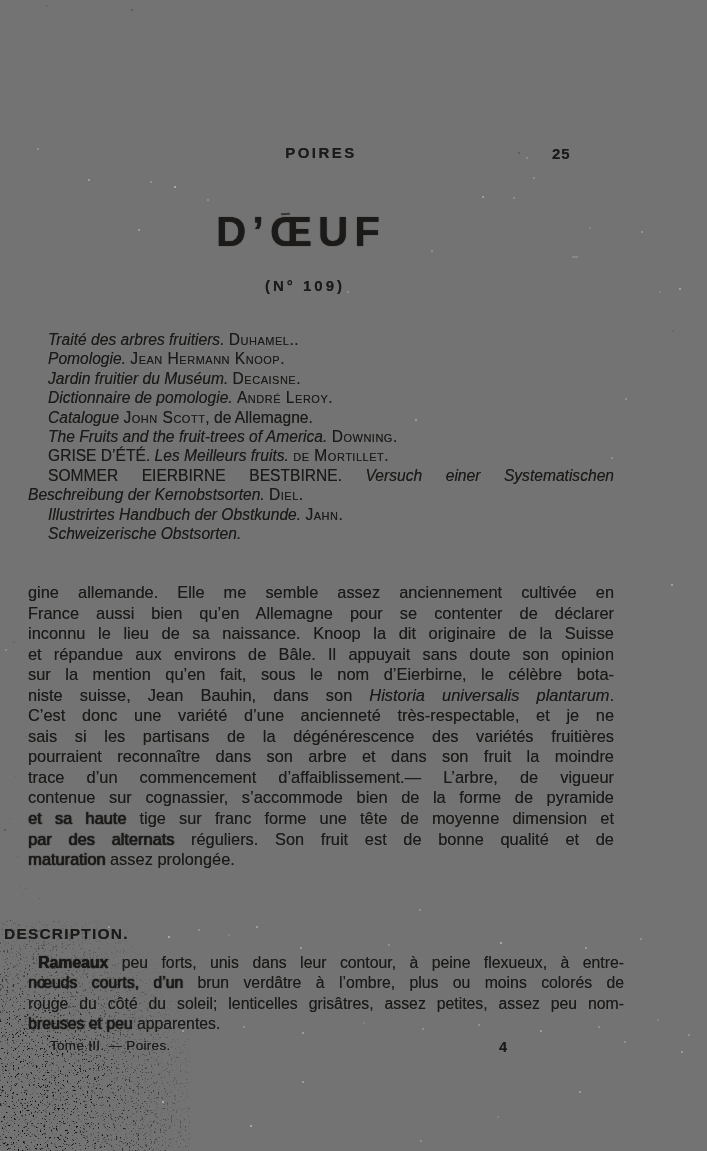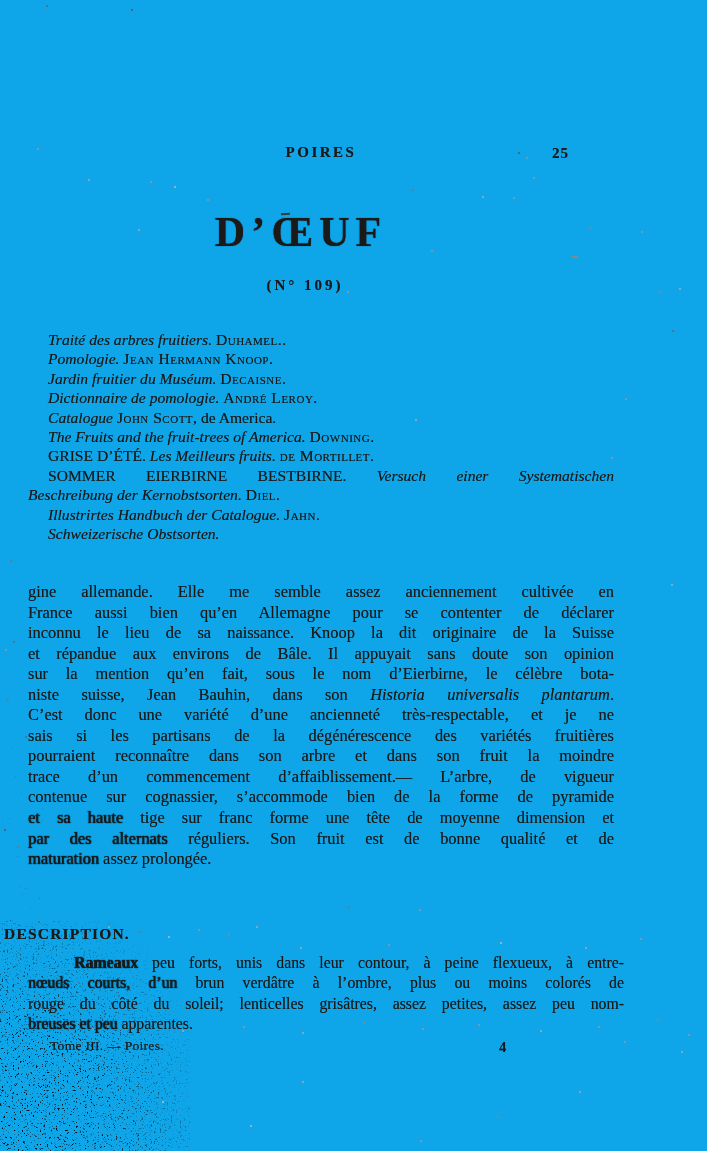--- a/index.html
+++ b/index.html
@@ -1,19 +1,19 @@
 <!DOCTYPE html>
 <html><head>
 <meta charset="utf-8">
 <style>
   html,body{margin:0;padding:0;background:#ffffff;}
   .page{
     position:relative;width:707px;height:1151px;overflow:hidden;
-    background:#0ea5e9;color:#1b1a18;
-    font-family:Liberation Serif, serif;
+    background:#737373;color:#1b1a18;
+    font-family:Liberation Sans, sans-serif;
     text-shadow:0 0 0.45px rgba(25,23,20,0.6);
     font-kerning:normal;
   }
   
   .running-head{position:absolute;left:28px;top:144px;width:586px;text-align:center;}
   .running-title{font-size:15px;font-weight:700;letter-spacing:2.5px;}
   .page-number{position:absolute;left:552px;top:145px;font-size:15px;font-weight:700;letter-spacing:1px;}
   
   .variety-title{
     position:absolute;left:28px;top:208px;width:586px;margin:0 0 0 -20px;
@@ -33,21 +33,21 @@
   }
   .description{position:absolute;left:28px;top:953px;width:596px;font-size:15.8px;line-height:20.4px;z-index:2;}
   .line{text-align:left;white-space:normal;}
   .line.j{text-align:justify;text-align-last:justify;}
   .bibliography .line.ind{text-indent:20px;}
   .observations .line.ind{text-indent:20px;}
   .description .line.ind{text-indent:10px;}
   .s-r{font-style:normal;}
   .s-i{font-style:italic;}
   .s-sc{font-variant:small-caps;letter-spacing:0.5px;}
-  .s-b{font-weight:700;text-shadow:0 0 1px #141210,0.4px 0.4px 0.8px rgba(0,0,0,0.75);margin-left:36px;}
+  .s-b{font-weight:700;text-shadow:0 0 1px #141210,0.4px 0.4px 0.8px rgba(0,0,0,0.75);}
   .s-sm{text-shadow:0 0 1.1px #151310,0.6px 0.4px 1px rgba(10,8,5,0.8);}
   
   .footer-volume{position:absolute;left:50px;top:1038px;font-size:13.5px;letter-spacing:0.3px;z-index:2;}
   .footer-signature{position:absolute;left:499px;top:1039px;font-size:14.5px;font-weight:700;z-index:2;}
   
   .noise-corner{position:absolute;left:0;top:921px;z-index:1;}
   .noise-strip{position:absolute;left:0;top:520px;z-index:1;opacity:0.7;}
   .dash-mark-1{position:absolute;left:281px;top:213px;width:9px;height:2px;background:#3a3834;transform:rotate(-4deg);}
   .dash-mark-2{position:absolute;left:572px;top:256px;width:6px;height:2px;background:#8a8880;}
   .specks{
@@ -117,26 +117,26 @@
   <div class="page-number">25</div>
 
   <h1 class="variety-title">D’ŒUF</h1>
   <div class="variety-number">(N° 109)</div>
 
   <section class="bibliography">
       <div class="line ind"><span class="s-i">Traité des arbres fruitiers. </span><span class="s-sc">Duhamel..</span></div>
       <div class="line ind"><span class="s-i">Pomologie. </span><span class="s-sc">Jean Hermann Knoop.</span></div>
       <div class="line ind"><span class="s-i">Jardin fruitier du Muséum. </span><span class="s-sc">Decaisne.</span></div>
       <div class="line ind"><span class="s-i">Dictionnaire de pomologie. </span><span class="s-sc">André Leroy.</span></div>
-      <div class="line ind"><span class="s-i">Catalogue </span><span class="s-sc">John Scott</span><span class="s-r">, de America.</span></div>
+      <div class="line ind"><span class="s-i">Catalogue </span><span class="s-sc">John Scott</span><span class="s-r">, de Allemagne.</span></div>
       <div class="line ind"><span class="s-i">The Fruits and the fruit-trees of America. </span><span class="s-sc">Downing.</span></div>
       <div class="line ind"><span class="s-r">GRISE D’ÉTÉ. </span><span class="s-i">Les Meilleurs fruits. </span><span class="s-sc">de Mortillet.</span></div>
       <div class="line j ind"><span class="s-r">SOMMER EIERBIRNE BESTBIRNE. </span><span class="s-i">Versuch einer Systematischen</span></div>
       <div class="line"><span class="s-i">Beschreibung der Kernobstsorten. </span><span class="s-sc">Diel.</span></div>
-      <div class="line ind"><span class="s-i">Illustrirtes Handbuch der Catalogue. </span><span class="s-sc">Jahn.</span></div>
+      <div class="line ind"><span class="s-i">Illustrirtes Handbuch der Obstkunde. </span><span class="s-sc">Jahn.</span></div>
       <div class="line ind"><span class="s-i">Schweizerische Obstsorten.</span></div>
     </section>
 
   <section class="observations">
       <div class="line j"><span class="s-r">gine allemande. Elle me semble assez anciennement cultivée en</span></div>
       <div class="line j"><span class="s-r">France aussi bien qu’en Allemagne pour se contenter de déclarer</span></div>
       <div class="line j"><span class="s-r">inconnu le lieu de sa naissance. Knoop la dit originaire de la Suisse</span></div>
       <div class="line j"><span class="s-r">et répandue aux environs de Bâle. Il appuyait sans doute son opinion</span></div>
       <div class="line j"><span class="s-r">sur la mention qu’en fait, sous le nom d’Eierbirne, le célèbre bota-</span></div>
       <div class="line j"><span class="s-r">niste suisse, Jean Bauhin, dans son </span><span class="s-i">Historia universalis plantarum</span><span class="s-r">.</span></div>

